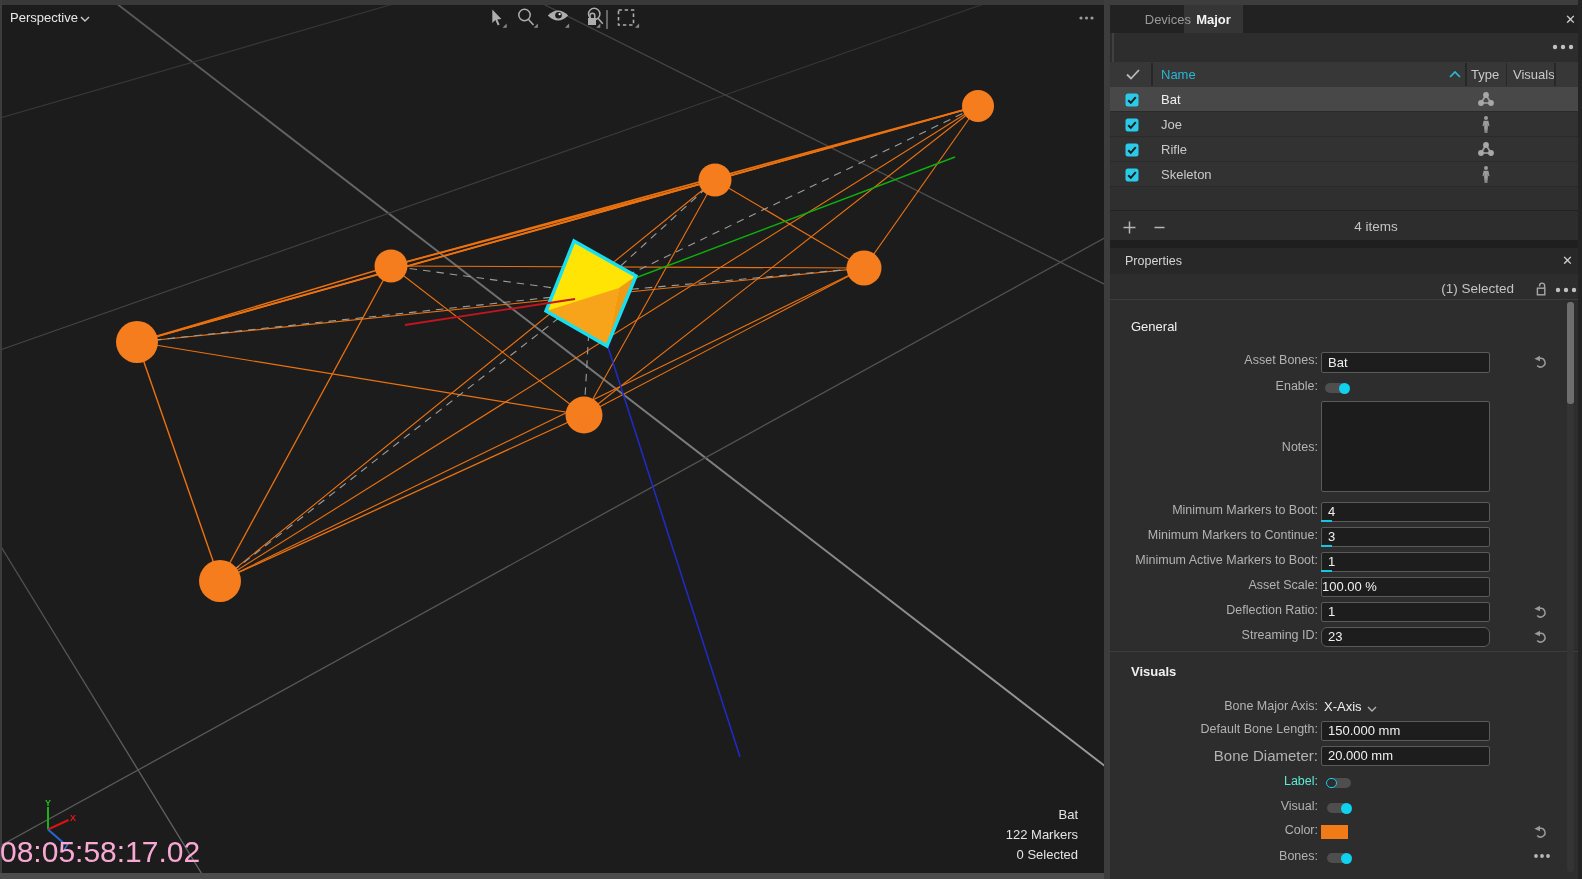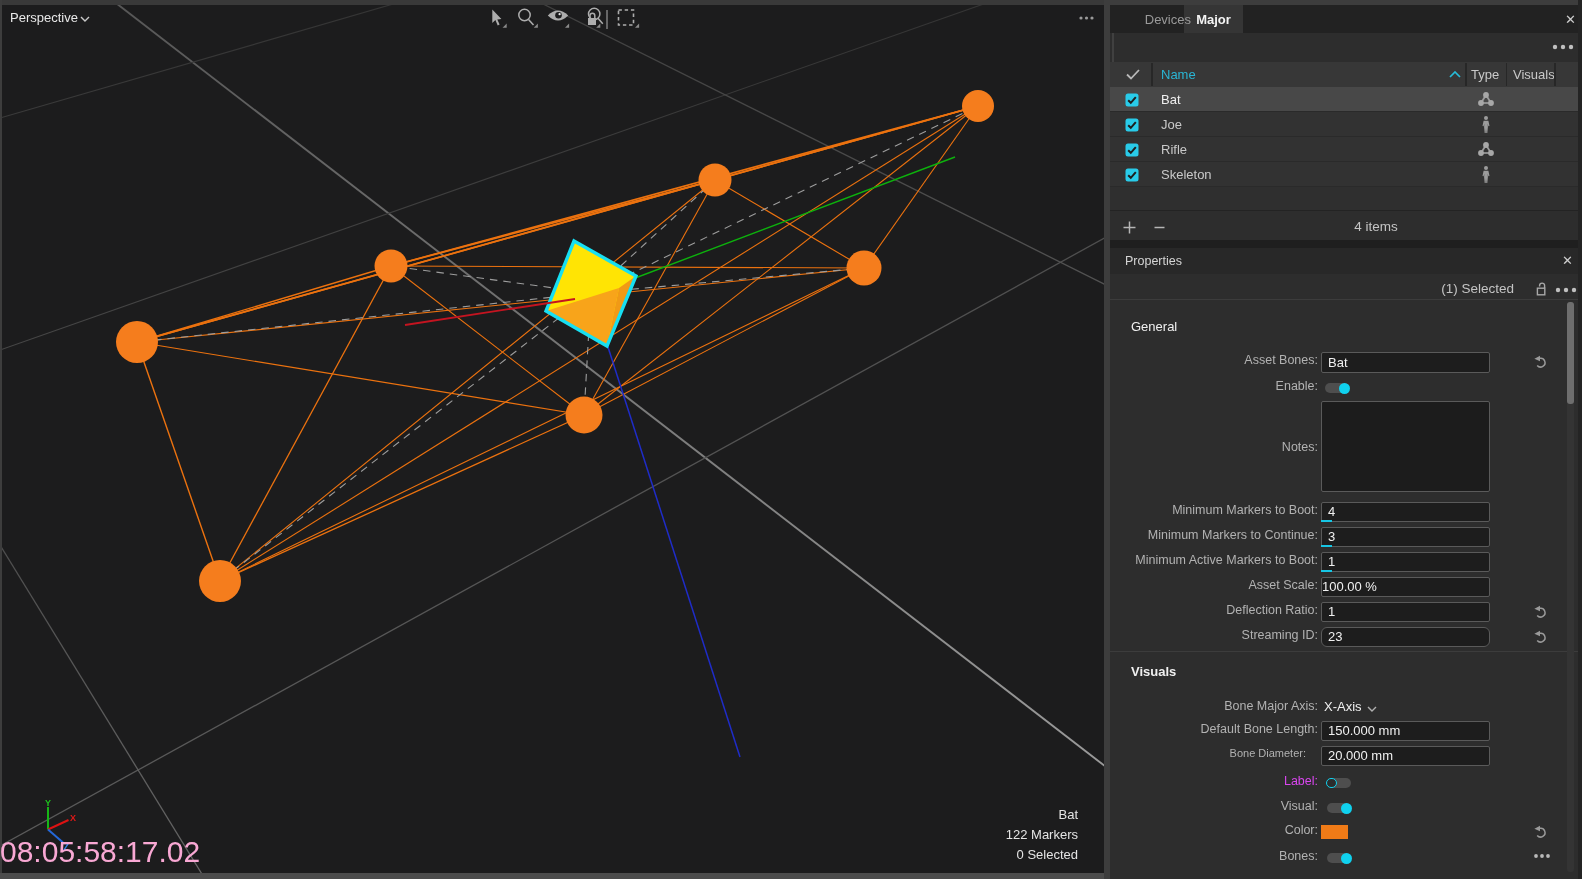--- a/index.html
+++ b/index.html
@@ -279,23 +279,23 @@
   </svg>
 <div style="position:absolute;left:1110px;top:651px;width:472px;height:1px;background:#3c3c3c"></div>
 <div style="position:absolute;left:1131px;top:664px;font-size:13px;color:#f0f0f0;font-weight:bold">Visuals</div>
 <div style="position:absolute;right:264px;top:699px;font-size:12.5px;color:#b2b2b2;white-space:nowrap">Bone Major Axis:</div>
 <div style="position:absolute;left:1324px;top:699px;font-size:13px;color:#f0f0f0">X-Axis</div>
 <svg width="10" height="6" viewBox="0 0 10 6" style="position:absolute;left:1367px;top:706px">
     <path d="M1 1 L5 5 L9 1" stroke="#b0b0b0" stroke-width="1.4" fill="none"></path>
   </svg>
 <div style="position:absolute;right:264px;top:722px;font-size:12.5px;color:#b2b2b2;white-space:nowrap">Default Bone Length:</div>
 <div style="position:absolute;left:1321px;top:721px;width:169px;height:20px;background:#1d1d1d;border:1px solid #5a5a5a;border-radius:2px;box-sizing:border-box;color:#f0f0f0;font-size:13px;line-height:18px;padding-left:6px">150.000 mm</div>
-<div style="position:absolute;right:276px;top:747px;font-size:11px;color:#b2b2b2;white-space:nowrap">Bone Diameter:</div>
+<div style="position:absolute;right:264px;top:747px;font-size:15px;color:#b2b2b2;white-space:nowrap">Bone Diameter:</div>
 <div style="position:absolute;left:1321px;top:746px;width:169px;height:20px;background:#1d1d1d;border:1px solid #5a5a5a;border-radius:2px;box-sizing:border-box;color:#f0f0f0;font-size:13px;line-height:18px;padding-left:6px">20.000 mm</div>
-<div style="position:absolute;right:264px;top:774px;font-size:12.5px;color:#d946ef;white-space:nowrap">Label:</div>
+<div style="position:absolute;right:264px;top:774px;font-size:12.5px;color:#5eead4;white-space:nowrap">Label:</div>
 <div style="position:absolute;left:1327px;top:778px;width:24px;height:10px;border-radius:5px;background:#4e4e4e"></div>
 <div style="position:absolute;left:1326px;top:777.5px;width:8.5px;height:8.5px;border-radius:6px;border:1.6px solid #10d1ee;background:#2d2d2d"></div>
 <div style="position:absolute;right:264px;top:799px;font-size:12.5px;color:#b2b2b2;white-space:nowrap">Visual:</div>
 <div style="position:absolute;left:1327px;top:803px;width:24px;height:10px;border-radius:5px;background:#4e4e4e"></div>
 <div style="position:absolute;left:1340.5px;top:802.5px;width:11px;height:11px;border-radius:6px;background:#10d1ee"></div>
 <div style="position:absolute;right:264px;top:823px;font-size:12.5px;color:#b2b2b2;white-space:nowrap">Color:</div>
 <div style="position:absolute;left:1321px;top:825px;width:27px;height:14px;background:#f07b17"></div>
 <svg width="16" height="16" viewBox="0 0 16 16" style="position:absolute;left:1533px;top:824px">
 <path d="M6.6 4.3 A4.4 4.4 0 1 1 4.2 11.4" fill="none" stroke="#9a9a9a" stroke-width="1.5"></path>
 <path d="M1.4 4.7 L7.0 1.7 L7.0 7.3 Z" fill="#9a9a9a"></path>

